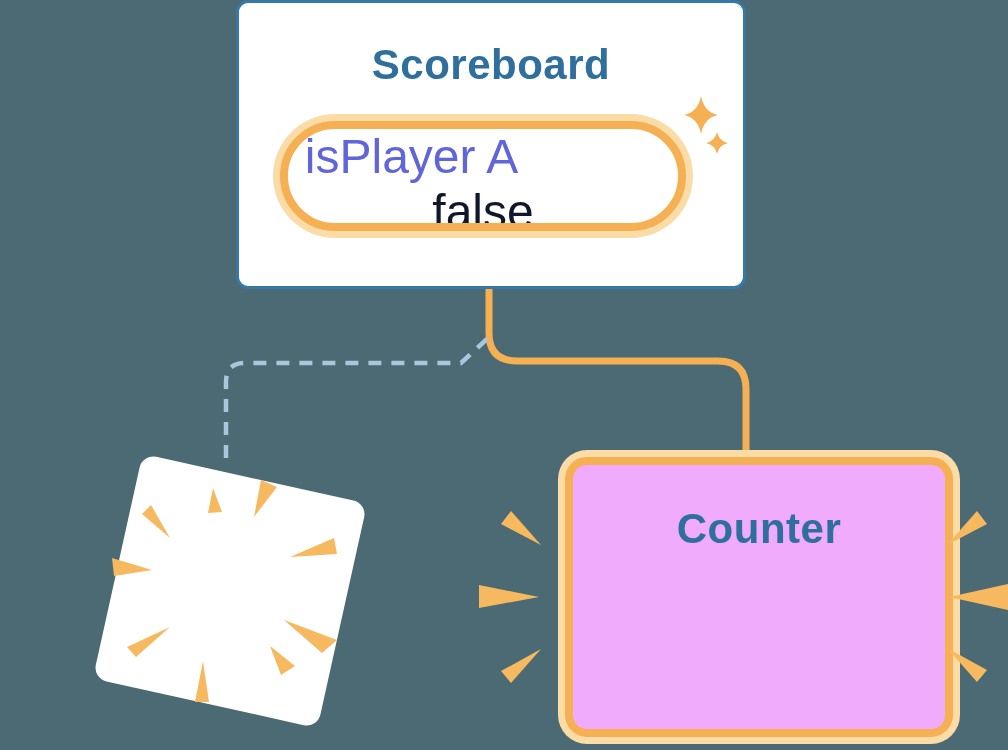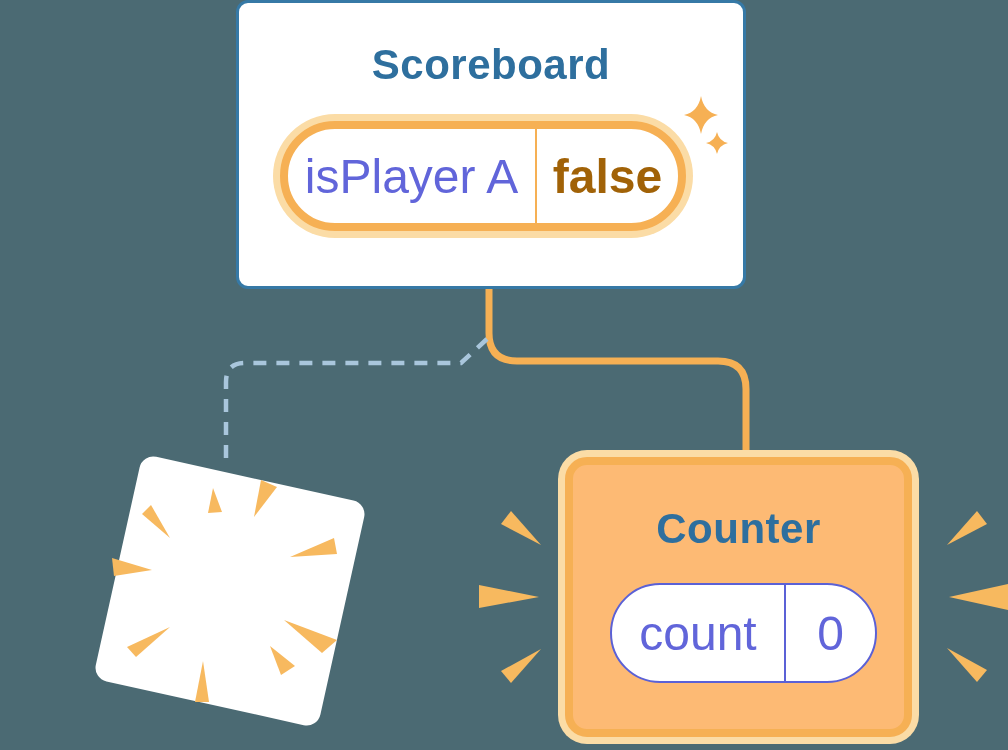--- a/index.html
+++ b/index.html
@@ -32,34 +32,34 @@
     letter-spacing:0.5px;
   }
   .state-pill{
     position:absolute;left:41px;top:118px;
     box-sizing:border-box;
     width:406px;height:110px;
     background:#FFFFFF;
     border:8px solid #F6B054;
     box-shadow:0 0 0 7px #FBDCA6;
     border-radius:60px;
-    display:flex;align-items:stretch;overflow:hidden;
+    display:flex;align-items:stretch;overflow:hidden;flex-direction:column;
   }
   .pill-cell{display:flex;align-items:center;justify-content:center;}
   .pill-key{width:247px;font-size:48px;color:#6165DA;}
   .pill-divider-orange{width:2px;background:#F6B054;}
-  .pill-value{flex:1;font-size:48px;font-weight:700;color:#a16207;}
+  .pill-value{flex:1;font-size:48px;font-weight:400;color:#0f172a;}
 
   .sparkles{position:absolute;left:675px;top:92px;width:70px;height:70px;z-index:3;}
 
   
   .counter-card{
-    position:absolute;left:565px;top:457px;width:347px;height:280px;
+    position:absolute;left:565px;top:457px;width:388px;height:280px;
     box-sizing:border-box;
-    background:#fdba74;
+    background:#f0abfc;
     border:8px solid #F6B054;
     box-shadow:0 0 0 7px #FBDCA6;
     border-radius:22px;
     z-index:2;
   }
   .counter-card .card-title{margin-top:40px;}
   .count-pill{
     position:absolute;left:37px;top:118px;
     box-sizing:border-box;
     width:267px;height:100px;
@@ -103,25 +103,20 @@
     </div>
   </div>
 
   <svg class="sparkles" viewBox="675 92 70 70">
     <path fill="#F6B054" d="M701 96 Q704 112 718 115 Q704 118 701 134 Q698 118 684 115 Q698 112 701 96 Z"></path>
     <path fill="#F6B054" d="M717 132 Q719 141 728 143 Q719 145 717 154 Q715 145 706 143 Q715 141 717 132 Z"></path>
   </svg>
 
   <div class="counter-card">
     <div class="card-title">Counter</div>
-    <div class="count-pill">
-      <div class="pill-cell count-key">count</div>
-      <div class="pill-divider-purple"></div>
-      <div class="pill-cell count-value">0</div>
-    </div>
   </div>
 
   <div class="poof-square"></div>
   <svg class="poof-rays" viewBox="0 0 290 290">
     <g fill="#F7B95F">
       <polygon points="128,42 123,67 137,66"></polygon>
       <polygon points="169,71 176,34 192,41"></polygon>
       <polygon points="85,92 57,68 66,59"></polygon>
       <polygon points="205,111 249,92 252,108"></polygon>
       <polygon points="67,124 27,112 29,130"></polygon>

